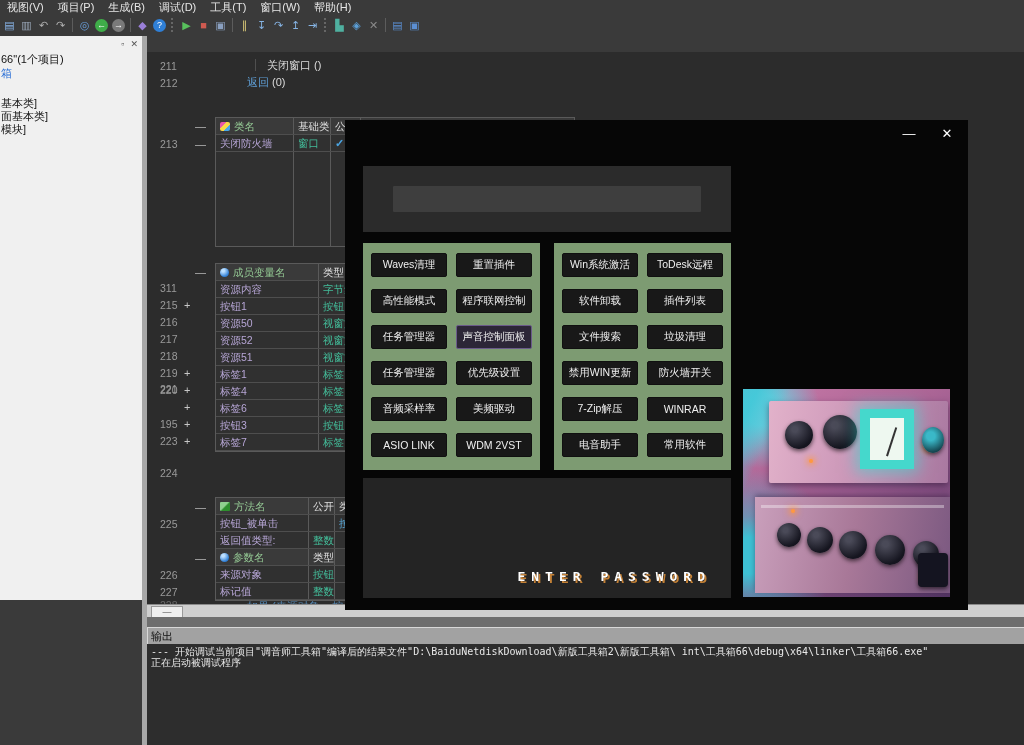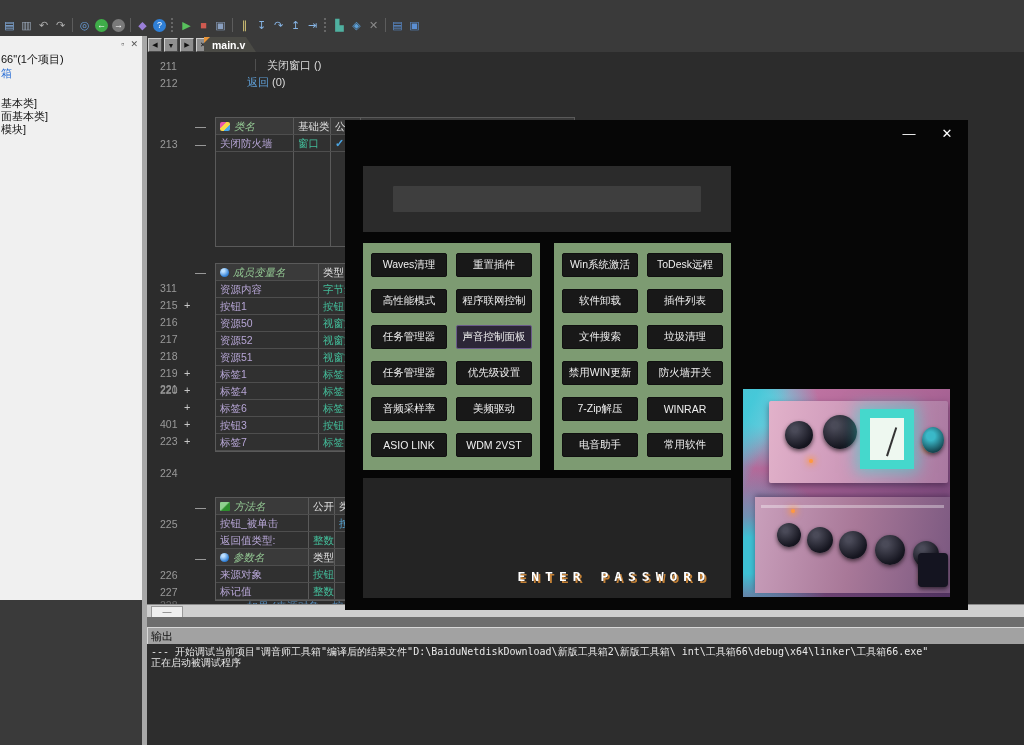--- a/index.html
+++ b/index.html
@@ -38,21 +38,21 @@
   .codeln{position:absolute;font-size:11px;color:#dcdcdc;white-space:nowrap;}
   .kw{color:#5f9fd6;}
   .guide{position:absolute;width:1px;height:12px;background:#4f4f4f;}
   
   .etable{position:absolute;border:1px solid #5a5a5a;background:#303030;box-sizing:border-box;}
   .trow{display:flex;height:17px;border-bottom:1px solid #4e4e4e;box-sizing:border-box;}
   .trow.hdr{background:#3a3a3a;}
   .tcell{border-right:1px solid #5a5a5a;box-sizing:border-box;padding:1px 0 0 4px;font-size:10.5px;
          display:flex;align-items:center;overflow:hidden;white-space:nowrap;}
   .tcell:last-child{border-right:none;}
-  .hgreen{color:#93c793;font-style:italic;}
+  .hgreen{color:#93c793;}
   .hwhite{color:#dedede;}
   .lav{color:#b7a6d6;}
   .teal{color:#43bd9a;}
   .blue{color:#58a8d8;}
   .chk{color:#4aa3e0;font-size:11px;font-weight:bold;}
   .ico-class{width:10px;height:9px;border-radius:2px;margin-right:4px;flex:none;
              background:linear-gradient(135deg,#e858a8 0 33%,#f8d848 33% 66%,#48a8e8 66%);}
   .ico-ball{width:9px;height:9px;border-radius:50%;margin-right:4px;flex:none;
             background:radial-gradient(circle at 35% 30%,#bde0ff 15%,#2f7fd6 70%);}
   .ico-method{width:10px;height:9px;margin-right:4px;flex:none;border-radius:1px;
@@ -115,20 +115,29 @@
   .ph-dot{position:absolute;border-radius:50%;background:#ff9840;box-shadow:0 0 6px 2px rgba(255,150,60,.8);width:5px;height:5px;}
   .ph-unit-bottom{position:absolute;left:12px;top:108px;right:0;height:96px;
       background:linear-gradient(100deg,#caa0bc,#a87898 50%,#7a5880);box-shadow:0 -2px 5px rgba(40,20,50,.4);}
   .ph-rail{position:absolute;left:6px;right:6px;top:8px;height:3px;background:rgba(255,255,255,.35);}
 </style>
 </head>
 <body>
 
 <div class="stage">
 
+  <div class="menubar">
+    <span class="menu-item">视图(V)</span>
+    <span class="menu-item">项目(P)</span>
+    <span class="menu-item">生成(B)</span>
+    <span class="menu-item">调试(D)</span>
+    <span class="menu-item">工具(T)</span>
+    <span class="menu-item">窗口(W)</span>
+    <span class="menu-item">帮助(H)</span>
+  </div>
 
   <div class="toolbar">
     <span class="tbicon" style="color:#88b4e8">▤</span>
     <span class="tbicon" style="color:#9aa7b8">▥</span>
     <span class="tbicon" style="color:#b0b0b0">↶</span>
     <span class="tbicon" style="color:#b0b0b0">↷</span>
     <span class="tbsep"></span>
     <span class="tbicon" style="color:#6aa2e0">◎</span>
     <span class="tbcirc" style="background:#3fae49">←</span>
     <span class="tbcirc" style="background:#7a7a7a">→</span>
@@ -147,31 +156,20 @@
     <span class="tbicon" style="color:#86b4e4">⇥</span>
     <span class="tbdots"></span>
     <span class="tbicon" style="color:#4fb0a0">▙</span>
     <span class="tbicon" style="color:#5b9fd8">◈</span>
     <span class="tbicon" style="color:#8a8a8a">✕</span>
     <span class="tbsep"></span>
     <span class="tbicon" style="color:#5b8fd4">▤</span>
     <span class="tbicon" style="color:#5b8fd4">▣</span>
   </div>
 
-  <div class="tabstrip">
-    <div class="tabnav">
-      <span>◀</span>
-      <span>▼</span>
-      <span>▶</span>
-      <span>✕</span>
-    </div>
-    <div class="tab-main">
-      <span class="tab-label">main.v</span>
-    </div>
-  </div>
 
   <div class="leftpanel">
     <div class="lp-tools">
       <span>▫</span>
       <span>✕</span>
     </div>
     <span class="tree-item" style="top:16px">66"(1个项目)</span>
     <span class="tree-item blue" style="top:30px">箱</span>
     <span class="tree-item" style="top:60px">基本类]</span>
     <span class="tree-item" style="top:73px">面基本类]</span>
@@ -271,21 +269,21 @@
       <span class="plus" style="top:247px">+</span>
     <span class="lnum" style="top:264px">216</span>
     <span class="lnum" style="top:281px">217</span>
     <span class="lnum" style="top:298px">218</span>
     <span class="lnum" style="top:315px">219</span>
       <span class="plus" style="top:315px">+</span>
     <span class="lnum" style="top:332px">220</span>
       <span class="plus" style="top:332px">+</span>
     <span class="lnum" style="top:331px">221</span>
       <span class="plus" style="top:349px">+</span>
-    <span class="lnum" style="top:366px">401</span>
+    <span class="lnum" style="top:366px">195</span>
       <span class="plus" style="top:366px">+</span>
     <span class="lnum" style="top:383px">223</span>
       <span class="plus" style="top:383px">+</span>
     <span class="lnum" style="top:415px">224</span>
 
     <span class="fold" style="top:449px">—</span>
     <div class="etable" style="left:68px;top:445px;width:360px">
       <div class="trow hdr">
         <div class="tcell" style="width:93px">
             <span class="ico-method"></span>

